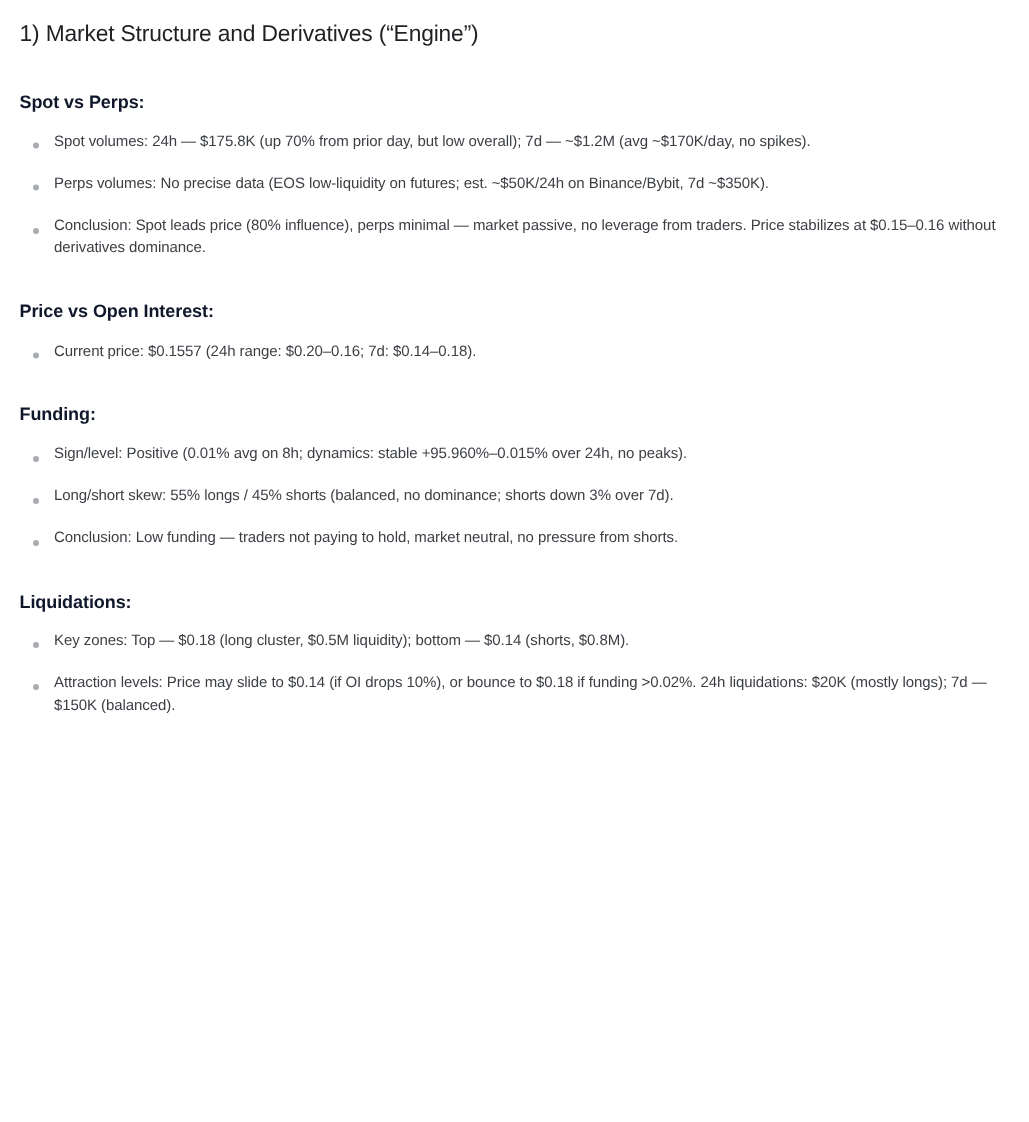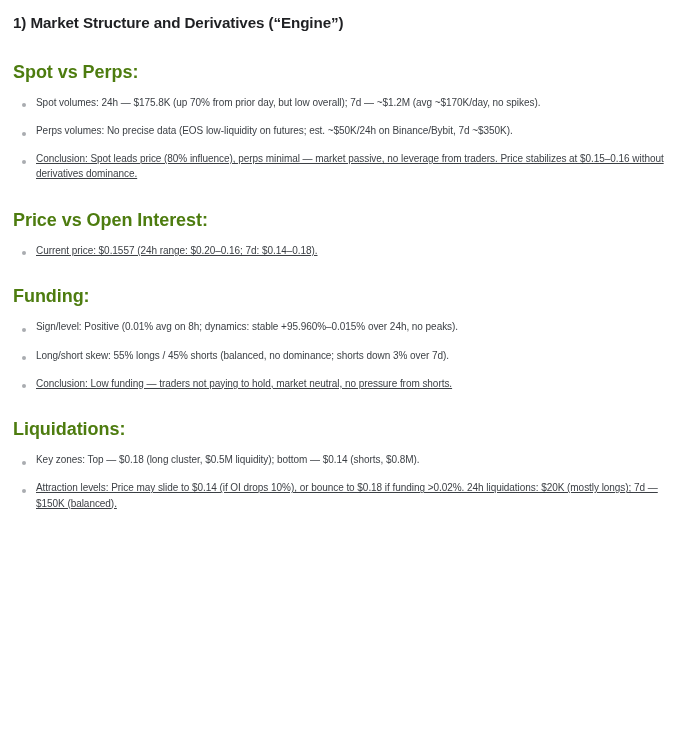--- a/index.html
+++ b/index.html
@@ -14,30 +14,30 @@
     font-family: "Liberation Sans", sans-serif;
     -webkit-font-smoothing: antialiased;
   }
   .doc {
     padding: 6px 14px 0 13px;
     box-sizing: border-box;
     width: 686px;
   }
   .section-title {
     font-size: 15.2px;
-    font-weight: bold;
+    font-weight: normal;
     color: #1f2023;
     letter-spacing: -0.1px;
     margin: 7px 0 0 0;
     line-height: 1.35;
   }
   .sub-head {
-    font-size: 18px;
+    font-size: 12px;
     font-weight: bold;
-    color: #4d7c0f;
+    color: #0f172a;
     letter-spacing: -0.05px;
     margin: 26px 0 0 0;
     line-height: 1.35;
   }
   ul.bullets {
     list-style: none;
     margin: 11px 0 0 0;
     padding: 0;
   }
   ul.bullets li {
@@ -45,21 +45,20 @@
     padding-left: 23px;
     margin-bottom: 13px;
     font-size: 10px;
     line-height: 1.52;
     color: #3b3f44;
     letter-spacing: -0.05px;
     max-width: 661px;
   }
   ul.bullets li:last-child {
     margin-bottom: 0;
-    text-decoration: underline;
   }
   ul.bullets li .dot {
     position: absolute;
     left: 9px;
     top: 8.5px;
     width: 4px;
     height: 4px;
     border-radius: 50%;
     background: #a9acb0;
   }

